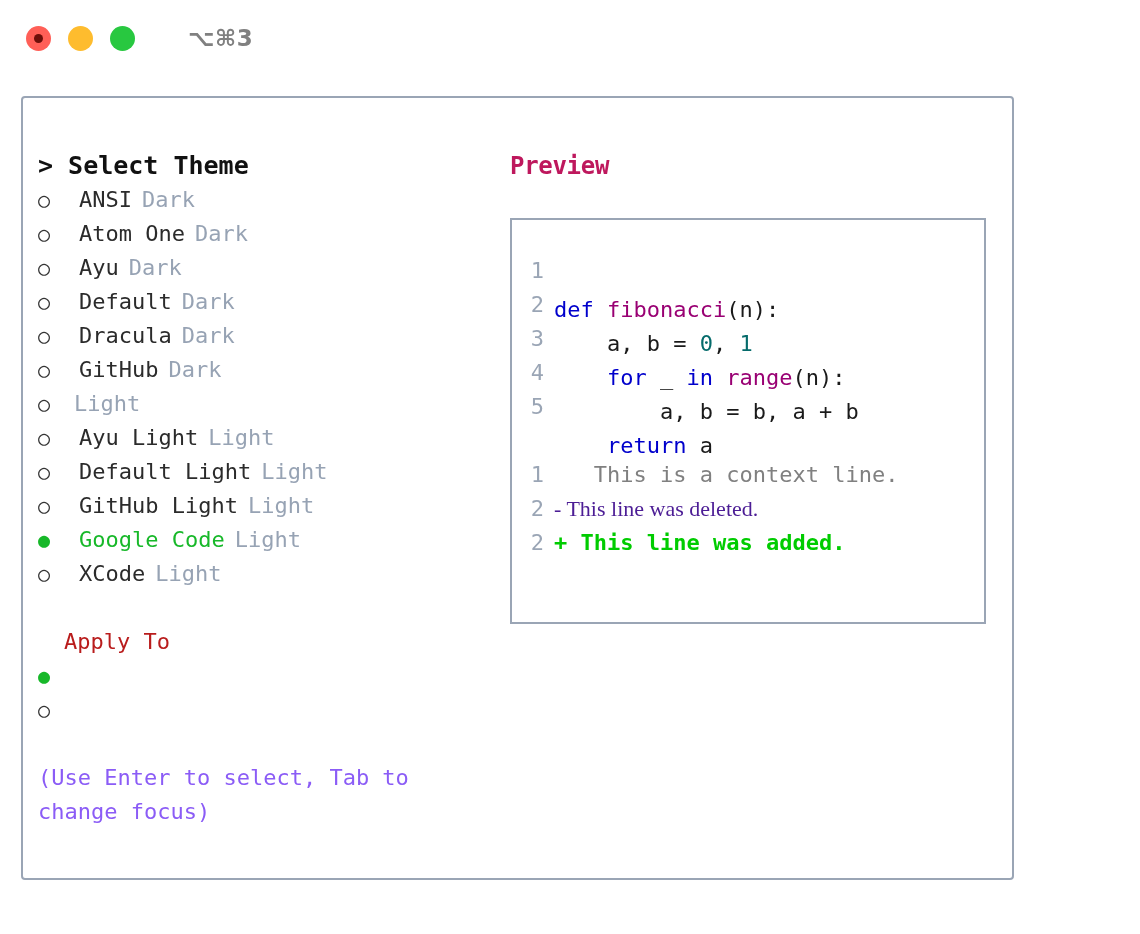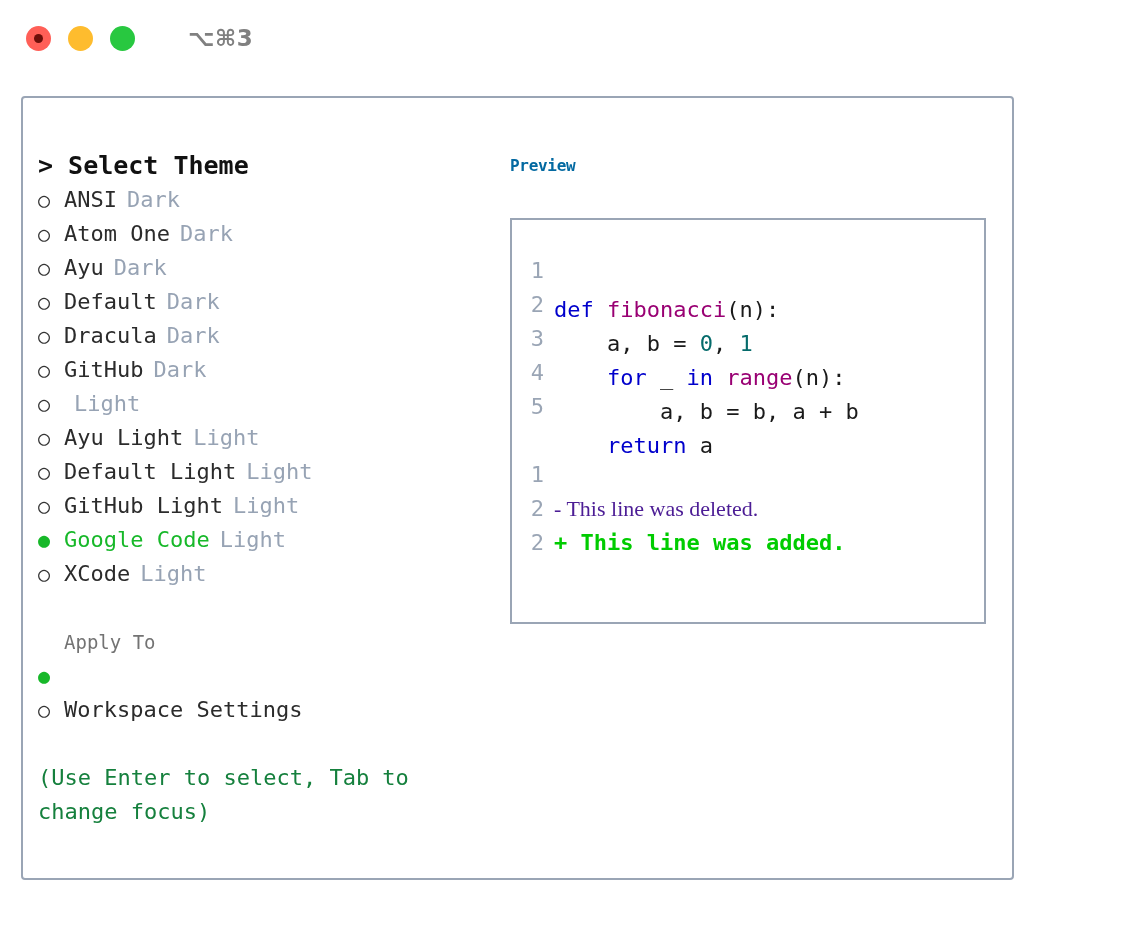--- a/index.html
+++ b/index.html
@@ -98,60 +98,60 @@
     font-size: 22px;
     white-space: pre;
   }
   .opt-marker {
     width: 26px;
     flex: 0 0 26px;
     font-size: 20px;
     color: #333333;
   }
   .opt-marker.sel { color: #17b829; font-size: 20px; }
-  .opt-label { color: #2b2b2b; }
+  .opt-label { color: #2b2b2b; margin-left: 15px; }
   .opt-label.sel { color: #17b829; }
   .opt-kind {
     color: #97a3b4;
     padding-left: 10px;
   }
 
   
   #apply-block { margin-top: 34px; }
   .apply-title {
     height: 34px; line-height: 34px;
     font-family: "DejaVu Sans Mono", monospace;
-    font-size: 19px;
-    color: #737373;
+    font-size: 22px;
+    color: #b91c1c;
     padding-left: 26px;
     white-space: pre;
   }
 
   
   #hint {
     margin-top: 34px;
     font-family: "DejaVu Sans Mono", monospace;
     font-size: 22px;
     line-height: 34px;
-    color: #15803d;
+    color: #8b5cf6;
     width: 410px;
     white-space: pre-wrap;
   }
 
   
   #right-col {
     flex: 1;
     padding: 51px 0 0 9px;
   }
 
   #preview-title {
     font-family: "DejaVu Sans Mono", monospace;
-    font-size: 16px;
+    font-size: 24px;
     font-weight: 700;
-    color: #0369a1;
+    color: #be185d;
     letter-spacing: -0.3px;
     height: 34px;
     line-height: 34px;
   }
 
   #code-box {
     margin-top: 35px;
     width: 476px;
     height: 406px;
     border: 2px solid #9aa5b5;
@@ -222,41 +222,41 @@
             <div class="opt-row"><span class="opt-marker">○</span><span class="opt-label">Default Light</span><span class="opt-kind">Light</span></div>
             <div class="opt-row"><span class="opt-marker">○</span><span class="opt-label">GitHub Light</span><span class="opt-kind">Light</span></div>
             <div class="opt-row"><span class="opt-marker sel">●</span><span class="opt-label sel">Google Code</span><span class="opt-kind">Light</span></div>
             <div class="opt-row"><span class="opt-marker">○</span><span class="opt-label">XCode</span><span class="opt-kind">Light</span></div>
           </div>
 
         <div id="apply-block">
           <div class="apply-title">Apply To</div>
           <div id="apply-list">
               <div class="opt-row"><span class="opt-marker sel">●</span></div>
-              <div class="opt-row"><span class="opt-marker">○</span><span class="opt-label">Workspace Settings</span></div>
+              <div class="opt-row"><span class="opt-marker">○</span></div>
             </div>
         </div>
 
         <div id="hint">(Use Enter to select, Tab to change focus)</div>
       </div>
 
       <div id="right-col">
         <div id="preview-title">Preview</div>
 
         <div id="code-box">
           <div id="code-lines">
               <div class="code-line"><span class="lnum">1</span><span class="ctext"><span class="tok-kw">def</span><span class="tok-plain"> </span><span class="tok-fn">fibonacci</span><span class="tok-plain">(n):</span></span></div>
               <div class="code-line"><span class="lnum">2</span><span class="ctext"><span class="tok-plain">    a, b = </span><span class="tok-num">0</span><span class="tok-plain">, </span><span class="tok-num">1</span></span></div>
               <div class="code-line"><span class="lnum">3</span><span class="ctext"><span class="tok-plain">    </span><span class="tok-kw">for</span><span class="tok-plain"> _ </span><span class="tok-kw">in</span><span class="tok-plain"> </span><span class="tok-fn">range</span><span class="tok-plain">(n):</span></span></div>
               <div class="code-line"><span class="lnum">4</span><span class="ctext"><span class="tok-plain">        a, b = b, a + b</span></span></div>
               <div class="code-line"><span class="lnum">5</span><span class="ctext"><span class="tok-plain">    </span><span class="tok-kw">return</span><span class="tok-plain"> a</span></span></div>
             </div>
           <div class="spacer-line"></div>
           <div id="diff-lines">
-              <div class="code-line"><span class="lnum">1</span></div>
+              <div class="code-line"><span class="lnum">1</span><span class="d-ctx">   This is a context line.</span></div>
               <div class="code-line"><span class="lnum">2</span><span class="d-del">- This line was deleted.</span></div>
               <div class="code-line"><span class="lnum">2</span><span class="d-add">+ This line was added.</span></div>
             </div>
         </div>
       </div>
 
     </div>
   </div>
 </div>
 

